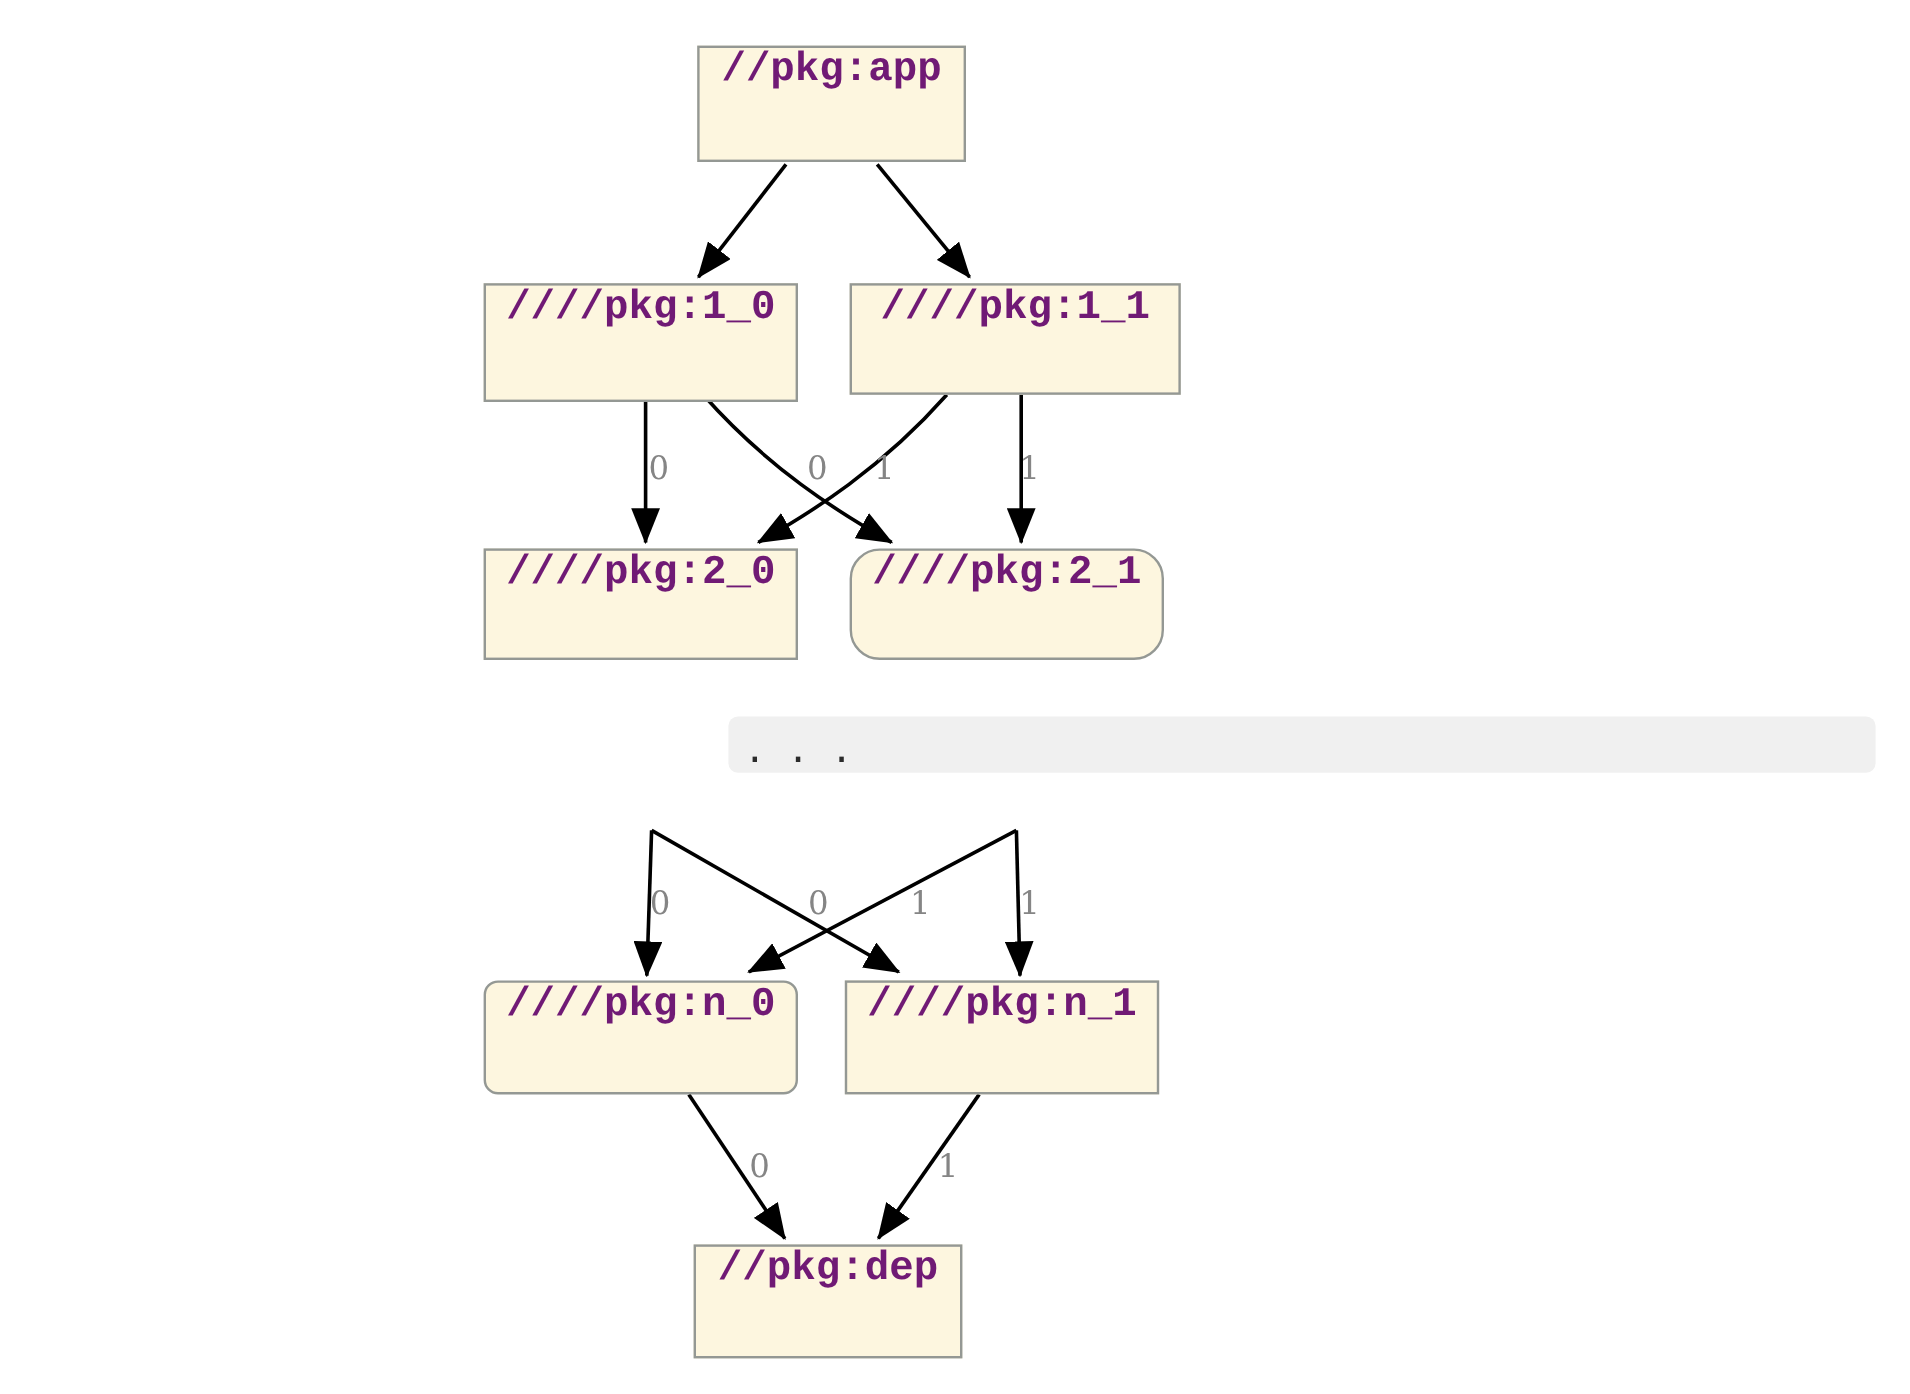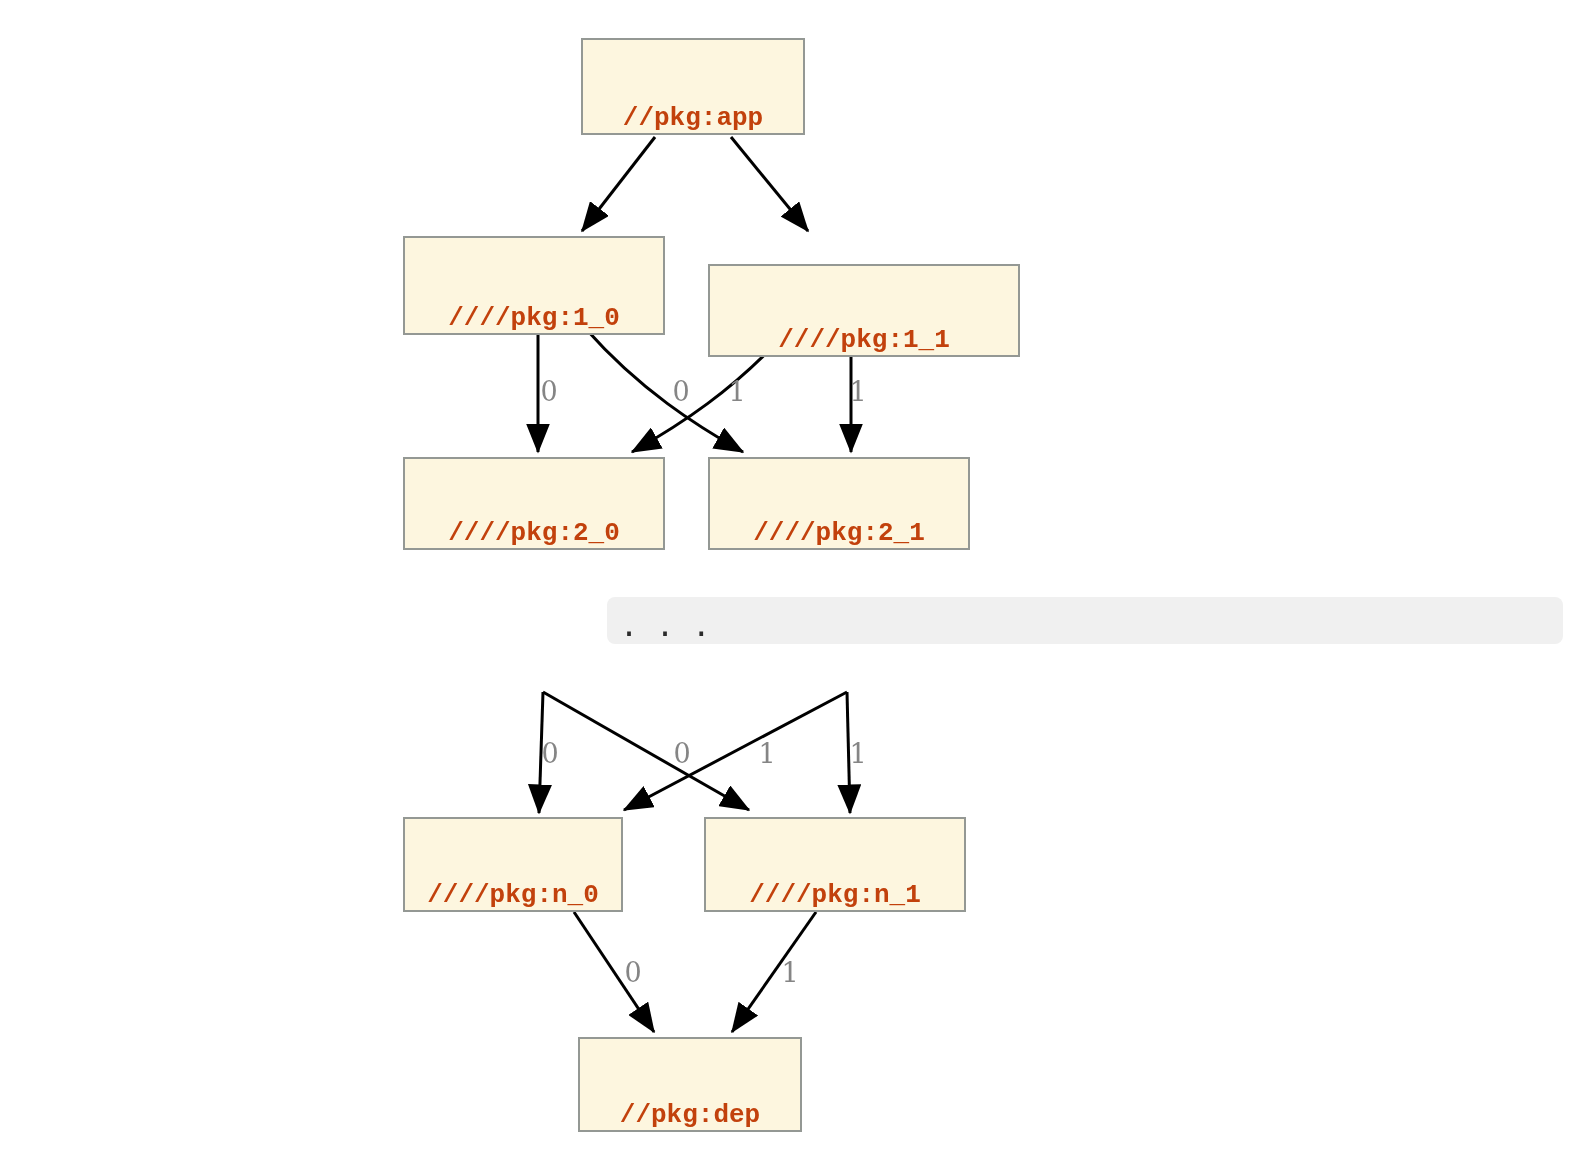--- a/index.html
+++ b/index.html
@@ -22,26 +22,26 @@
     width: 1592px;
     height: 1162px;
     z-index: 1;
   }
   .node {
     position: absolute;
     box-sizing: border-box;
     background: #fdf6df;
     border: 2.5px solid #949894;
     display: flex;
-    align-items: flex-end;
+    align-items: flex-start;
     justify-content: center;
     font-family: "Liberation Mono", monospace;
     font-weight: 700;
-    font-size: 26px;
-    color: #c2410c;
+    font-size: 34px;
+    color: #701a75;
     z-index: 2;
     letter-spacing: 0;
     white-space: nowrap;
   }
   .edge-label {
     position: absolute;
     transform: translate(-50%, -50%);
     font-family: "DejaVu Serif", serif;
     font-size: 27px;
     color: #858585;
@@ -62,24 +62,24 @@
     padding-top: 10px;
     padding-left: 13px;
     font-family: "DejaVu Sans Mono", monospace;
     font-size: 30px;
     color: #2b2b2b;
     z-index: 2;
   }
   
   .node-app  { left: 581px; top: 38px;   width: 224px; height: 97px; }
   .node-1_0  { left: 403px; top: 236px;  width: 262px; height: 99px; }
-  .node-1_1  { left: 708px; top: 236px;  width: 312px; height: 93px; margin-top: 28px; }
+  .node-1_1  { left: 708px; top: 236px;  width: 276px; height: 93px; }
   .node-2_0  { left: 403px; top: 457px;  width: 262px; height: 93px; }
-  .node-2_1  { left: 708px; top: 457px;  width: 262px; height: 93px; }
-  .node-n_0  { left: 403px; top: 817px;  width: 220px; height: 95px; }
+  .node-2_1  { left: 708px; top: 457px;  width: 262px; height: 93px; border-radius: 25px; }
+  .node-n_0  { left: 403px; top: 817px;  width: 262px; height: 95px; border-radius: 12px; }
   .node-n_1  { left: 704px; top: 817px;  width: 262px; height: 95px; }
   .node-dep  { left: 578px; top: 1037px; width: 224px; height: 95px; }
   
   .el-2  { left: 549px; top: 391px; }
   .el-3  { left: 681px; top: 391px; }
   .el-4  { left: 737px; top: 391px; }
   .el-5  { left: 858px; top: 391px; }
   .el-6  { left: 550px; top: 753px; }
   .el-7  { left: 682px; top: 753px; }
   .el-8  { left: 767px; top: 753px; }

